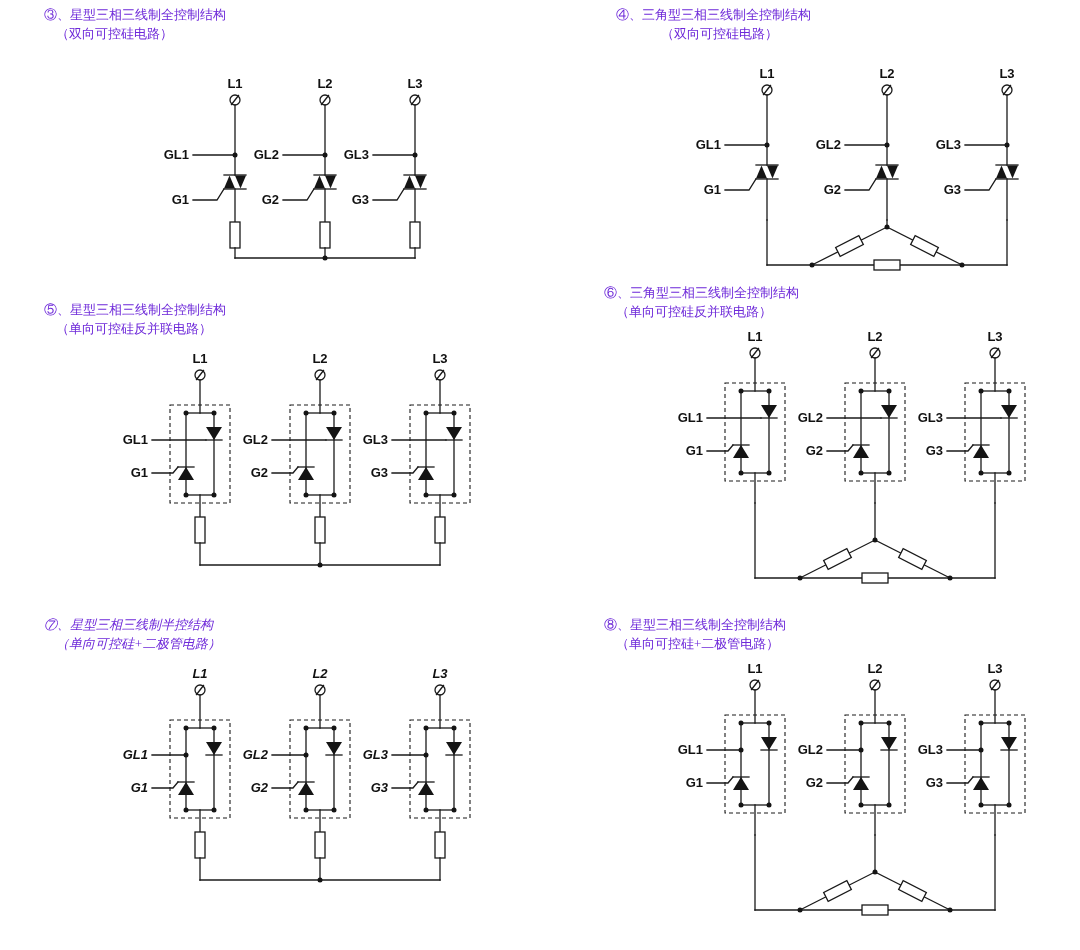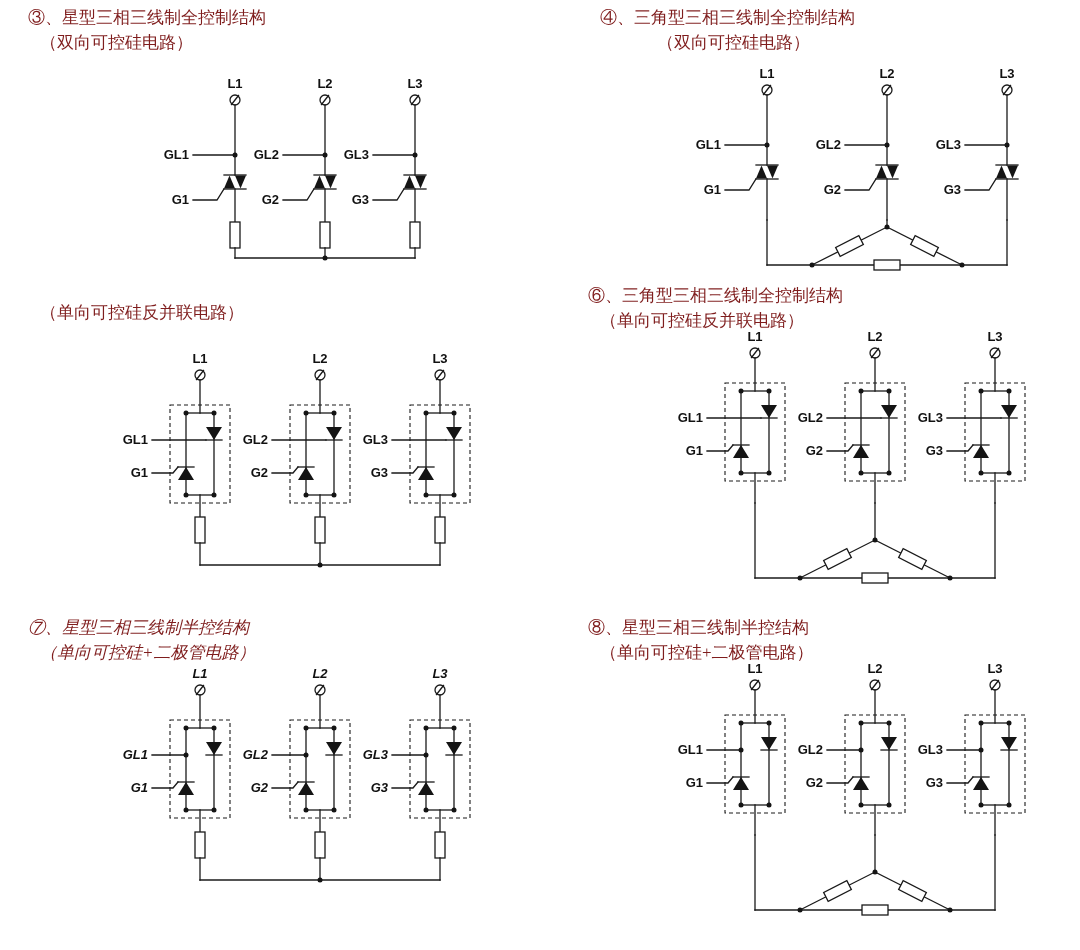--- a/index.html
+++ b/index.html
@@ -5,21 +5,21 @@
   html,body{margin:0;padding:0;background:#fff;}
   .page{position:relative;width:1080px;height:950px;background:#ffffff;overflow:hidden;
         font-family:"Liberation Serif", serif;}
   .panel{position:absolute;}
   .p3{left:0;top:0;width:540px;height:295px;}
   .p4{left:552px;top:0;width:540px;height:295px;text-align:center;}
   .p5{left:0;top:295px;width:540px;height:315px;}
   .p6{left:540px;top:278px;width:540px;height:315px;}
   .p7{left:0;top:610px;width:540px;height:340px;font-style:italic;}
   .p8{left:540px;top:610px;width:540px;height:340px;}
-  .title{position:absolute;top:6px;font-size:17px;line-height:1.45;color:#7f1d1d;z-index:2;}
+  .title{position:absolute;top:6px;font-size:13px;line-height:1.45;color:#6d28d9;z-index:2;margin-left:16px;}
   .panel--left .title{left:28px;}
   .panel--right .title{left:48px;}
   .t2{padding-left:12px;}
   svg.cir{position:absolute;left:0;top:0;z-index:1;}
   .w{stroke:#1a1a1a;stroke-width:1.3;fill:none;stroke-linecap:square;}
   .f{fill:#141414;stroke:none;}
   .d{fill:#141414;stroke:none;}
   .oln{fill:#ffffff;stroke:#1a1a1a;stroke-width:1.3;}
   .dash{fill:none;stroke:#1a1a1a;stroke-width:1.1;stroke-dasharray:4 3;}
   svg.cir text{font-family:"Liberation Sans", sans-serif;font-size:13px;font-weight:bold;fill:#111;}
@@ -197,20 +197,21 @@
       <text x="289" y="149" text-anchor="end">GL2</text>
       <text x="409" y="149" text-anchor="end">GL3</text>
       <text x="169" y="194" text-anchor="end">G1</text>
       <text x="289" y="194" text-anchor="end">G2</text>
       <text x="409" y="194" text-anchor="end">G3</text>
     </svg>
   </section>
 
   <section class="panel p5 panel--left">
     <div class="title">
+      <div class="t1">⑤、星型三相三线制全控制结构</div>
       <div class="t2">（单向可控硅反并联电路）</div>
     </div>
     <svg class="cir" width="540" height="315" viewBox="0 0 540 315">
       <use href="#b5" x="200" y="80"></use>
       <use href="#b5" x="320" y="80"></use>
       <use href="#b5" x="440" y="80"></use>
       <g>
         <line x1="200" y1="270" x2="440" y2="270" class="w"></line>
         <circle cx="320" cy="270" r="2.5" class="d"></circle>
       </g>
@@ -273,21 +274,21 @@
       <text x="268" y="149" text-anchor="end">GL2</text>
       <text x="388" y="149" text-anchor="end">GL3</text>
       <text x="148" y="182" text-anchor="end">G1</text>
       <text x="268" y="182" text-anchor="end">G2</text>
       <text x="388" y="182" text-anchor="end">G3</text>
     </svg>
   </section>
 
   <section class="panel p8 panel--right">
     <div class="title">
-      <div class="t1">⑧、星型三相三线制半控结构</div>
+      <div class="t1">⑧、星型三相三线制全控制结构</div>
       <div class="t2">（单向可控硅+二极管电路）</div>
     </div>
     <svg class="cir" width="540" height="340" viewBox="0 0 540 340">
       <use href="#b8" x="215" y="75"></use>
       <use href="#b8" x="335" y="75"></use>
       <use href="#b8" x="455" y="75"></use>
       <g>
         <line x1="215" y1="225" x2="215" y2="300" class="w"></line>
         <line x1="455" y1="225" x2="455" y2="300" class="w"></line>
         <line x1="335" y1="225" x2="335" y2="262" class="w"></line>

